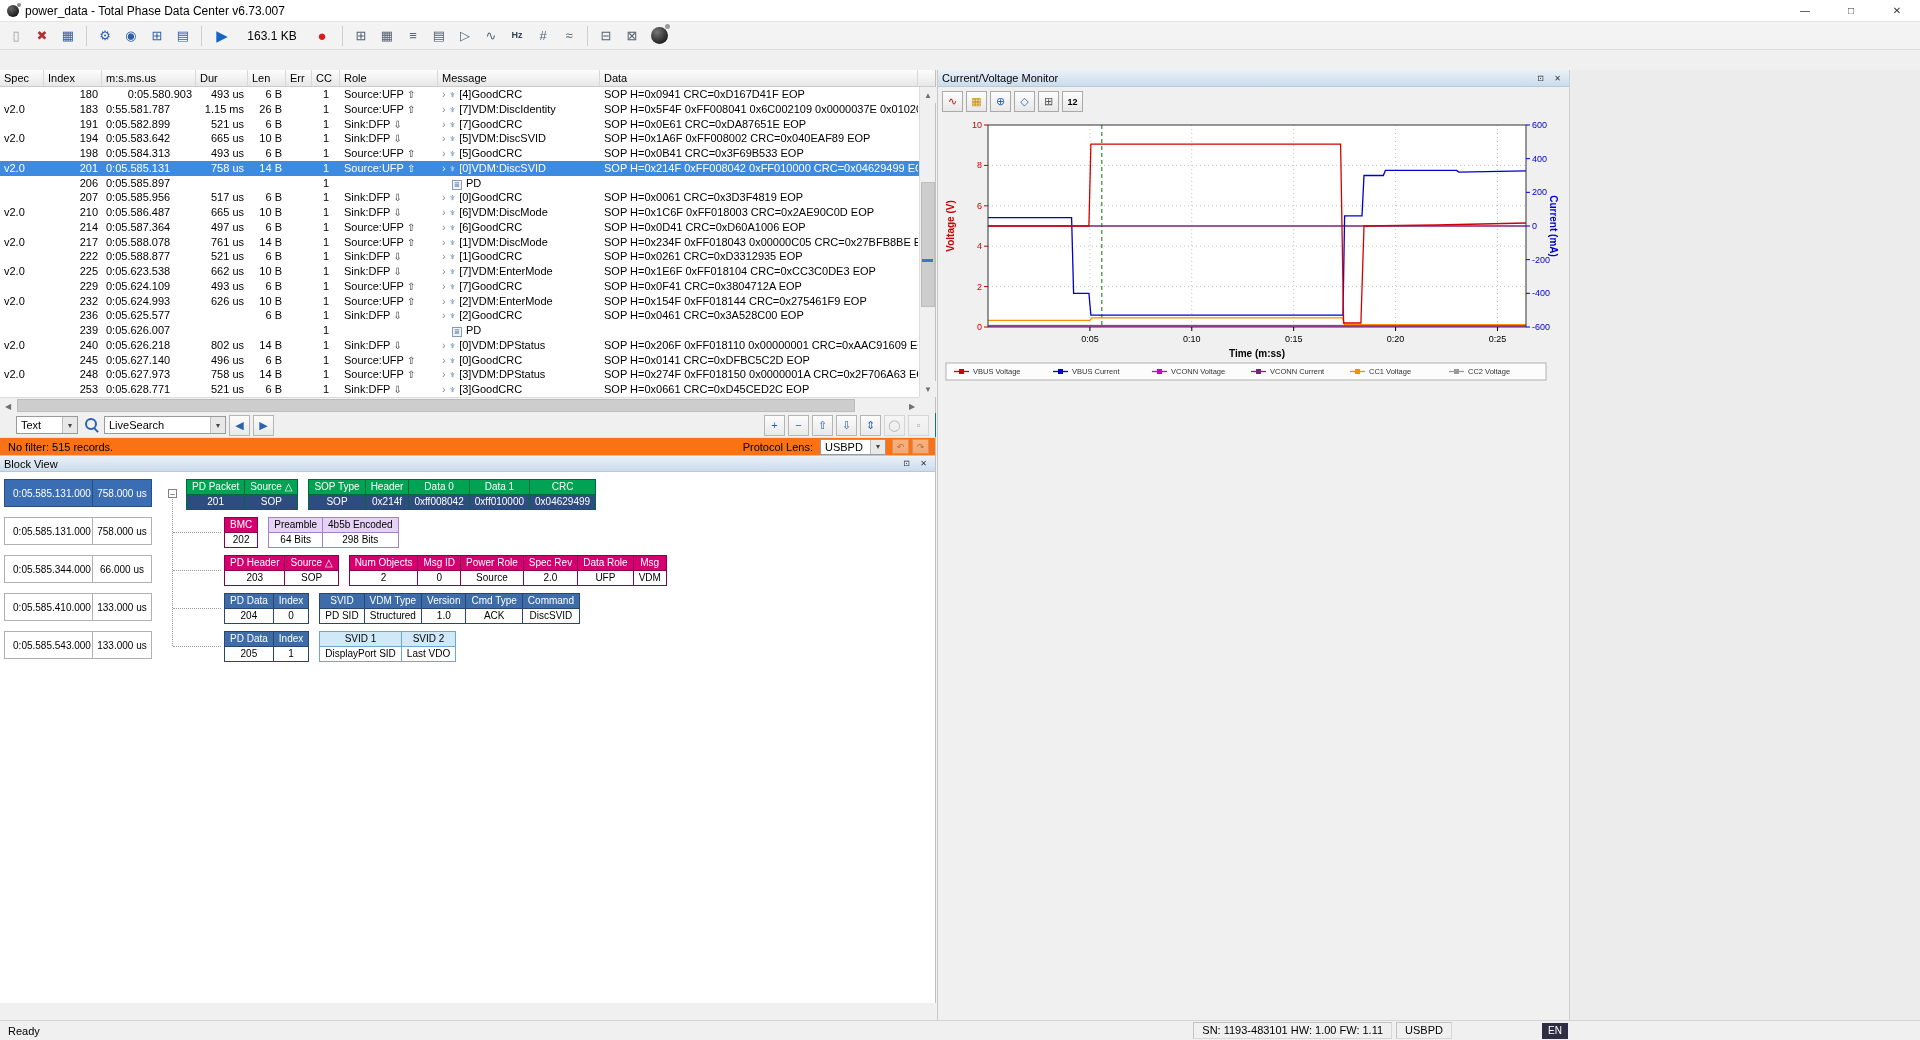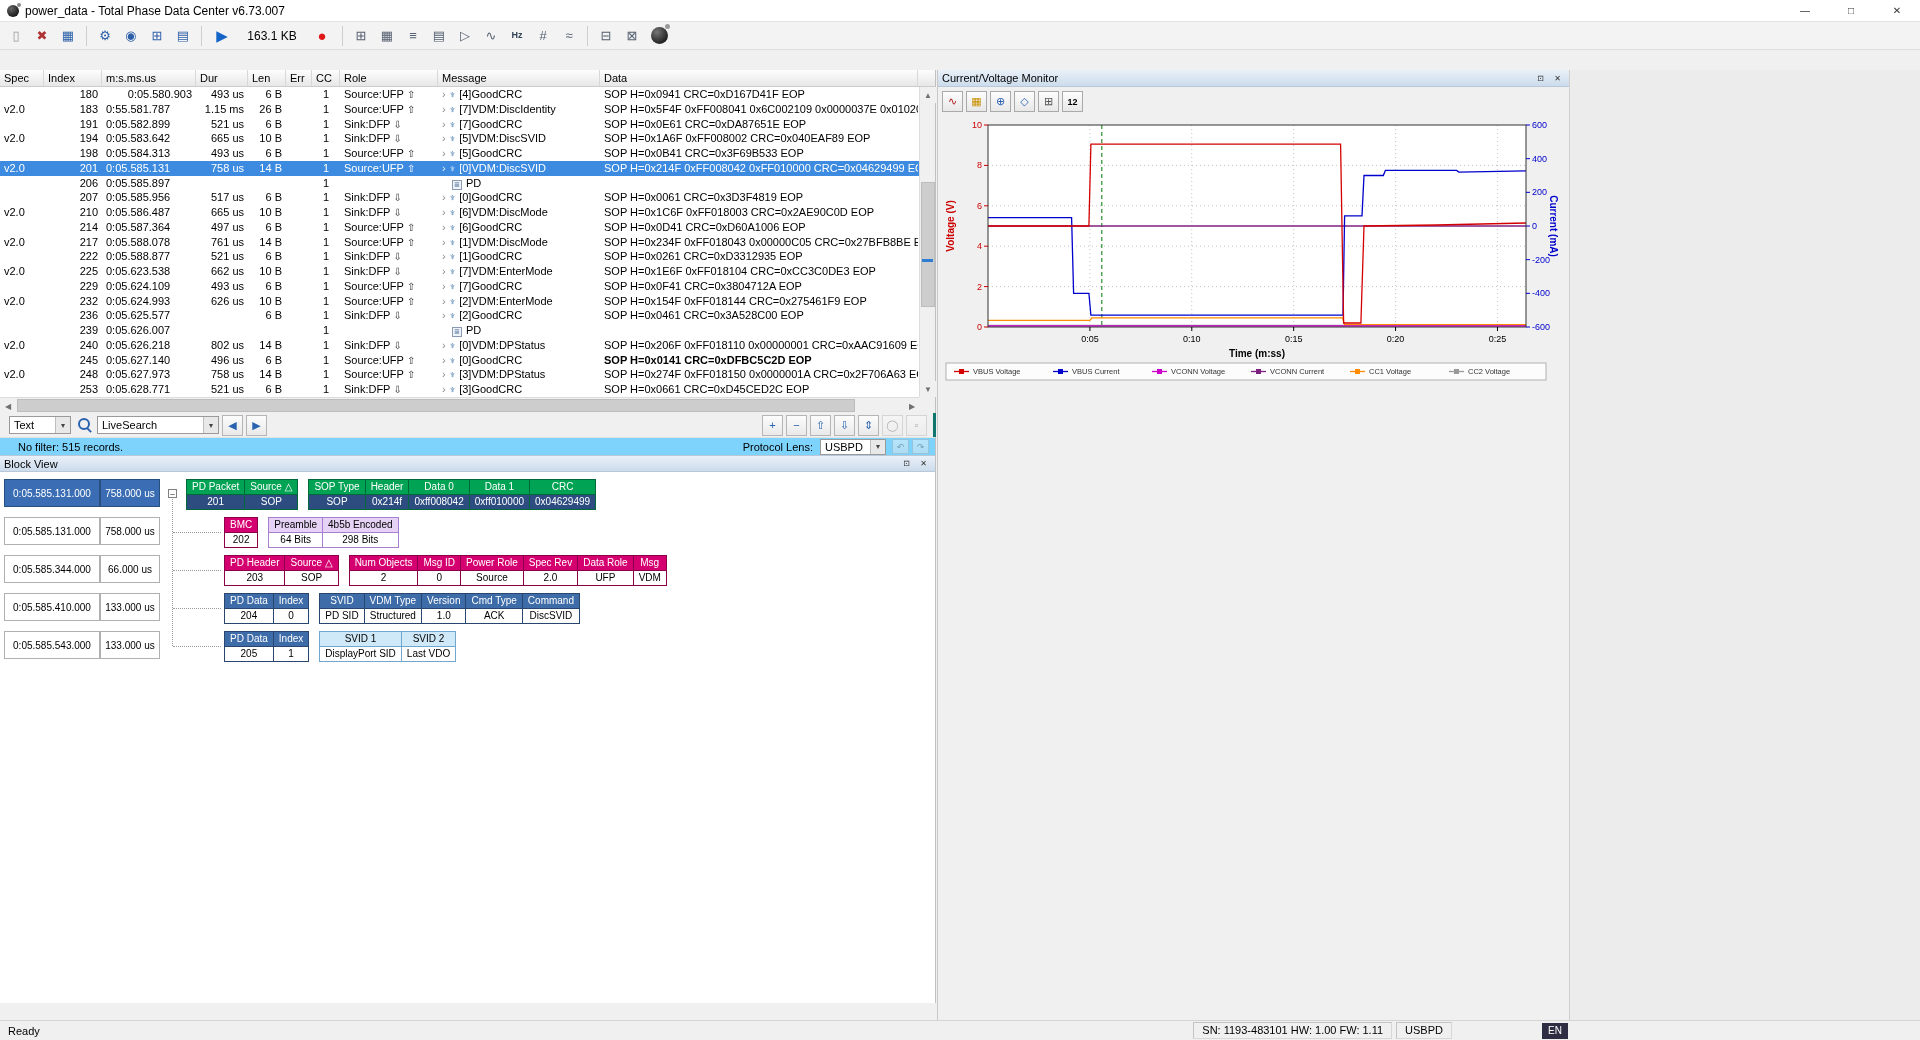--- a/index.html
+++ b/index.html
@@ -54,46 +54,46 @@
 
   
   .vscroll{position:absolute;right:0;top:17px;width:16px;height:310px;background:#f0f0f0;border-left:1px solid #dcdcdc;box-sizing:border-box;}
   .hscroll{position:absolute;left:0;bottom:0;height:16px;width:920px;background:#f0f0f0;border-top:1px solid #dcdcdc;box-sizing:border-box;}
   .sb-corner{position:absolute;right:0;bottom:0;width:16px;height:16px;background:#f0f0f0;}
   .sb-btn{position:absolute;width:16px;height:16px;display:flex;align-items:center;justify-content:center;font-size:8px;color:#707070;background:#f0f0f0;border:none;padding:0;}
   .sb-thumb{position:absolute;background:#cdcdcd;border:1px solid #bdbdbd;box-sizing:border-box;}
   .sb-mark{position:absolute;right:2px;width:11px;height:3px;background:#2d7dd2;}
 
   
-  .filterbar{width:936px;height:24px;background:#f0f0f0;display:flex;align-items:center;padding-left:9px;box-sizing:border-box;border-right:3px solid #0f766e;}
+  .filterbar{width:936px;height:24px;background:#f0f0f0;display:flex;align-items:center;padding-left:16px;box-sizing:border-box;border-right:1px solid #0f766e;}
   .combo{background:#fff;border:1px solid #9a9a9a;height:18px;display:inline-flex;align-items:center;box-sizing:border-box;font-size:11px;}
   .combo>span:first-child{padding:0 4px;}
   .combo-arrow{width:14px;height:100%;display:flex;align-items:center;justify-content:center;background:#e8e8e8;border-left:1px solid #bdbdbd;font-size:8px;color:#444;}
   .combo.w60{width:62px;justify-content:space-between;}
   .combo.wide{width:122px;justify-content:space-between;margin-left:2px;}
   .combo.small{width:66px;justify-content:space-between;margin:0 3px;height:16px;}
   .icon-mag{position:relative;width:8px;height:8px;border:2px solid #2a62b0;border-radius:50%;display:inline-block;margin:0 5px 2px 7px;}
   .icon-mag::after{content:"";position:absolute;right:-4px;bottom:-3px;width:6px;height:2px;background:#2a62b0;transform:rotate(45deg);}
   .sq-btn{width:21px;height:21px;border:1px solid #b5b5b5;background:linear-gradient(#fcfcfc,#e9e9e9);display:inline-flex;align-items:center;justify-content:center;font-size:11px;color:#2a62b0;margin-left:3px;padding:0;box-sizing:border-box;}
   .sq-btn.sm{width:17px;height:15px;font-size:9px;}
   .sq-btn.dis{opacity:.45;color:#666;}
   .fb-right{margin-left:auto;margin-right:6px;display:flex;align-items:center;}
-  .recordsbar{width:936px;height:18px;background:#7dd3fc;display:flex;align-items:center;padding:0 6px 0 18px;box-sizing:border-box;border-right:1px solid #c0c0c0;border-top:1px solid #e2e2e2;}
+  .recordsbar{width:936px;height:18px;background:#f97316;display:flex;align-items:center;padding:0 6px 0 8px;box-sizing:border-box;border-right:1px solid #c0c0c0;border-top:1px solid #e2e2e2;}
   .rb-right{margin-left:auto;display:flex;align-items:center;font-size:11px;}
 
   
   .bv-title{width:936px;height:17px;background:linear-gradient(#e9f0f8,#ccdcec);border-top:1px solid #b8c8d8;border-bottom:1px solid #b8c8d8;display:flex;align-items:center;padding:0 4px;box-sizing:border-box;border-right:1px solid #c0c0c0;}
   .pt-btn{width:15px;height:13px;margin-left:2px;display:inline-flex;align-items:center;justify-content:center;font-size:8px;color:#333;background:transparent;border:none;padding:0;}
   .bv-head{width:936px;height:17px;background:linear-gradient(#fdfdfd,#e7e7e7);display:flex;border-bottom:1px solid #cccccc;box-sizing:border-box;border-right:1px solid #c0c0c0;}
   .bv-hcell{box-sizing:border-box;border-right:1px solid #d8d8d8;padding:2px 4px;font-size:11px;}
   .bv-content{position:relative;width:936px;height:531px;background:#ffffff;border-right:1px solid #c0c0c0;box-sizing:border-box;padding-top:4px;overflow:hidden;}
   .bv-row{position:relative;height:38px;}
   .bv-ts,.bv-dur{position:absolute;top:3px;height:28px;line-height:28px;text-align:center;font-size:10px;background:#fff;border:1px solid #b0b0b0;box-sizing:border-box;}
   .bv-ts{left:4px;width:96px;}
-  .bv-dur{left:100px;width:60px;}
+  .bv-dur{left:92px;width:60px;}
   .bv-ts.sel,.bv-dur.sel{background:#3a6db3;border-color:#27507f;color:#fff;}
   .bv-rec{position:absolute;top:3px;display:flex;gap:10px;}
   .blk{display:flex;}
   .blk-col{display:flex;flex-direction:column;margin-left:-1px;}
   .blk-col:first-child{margin-left:0;}
   .blk-h,.blk-v{height:14px;line-height:14px;padding:0 5px;font-size:10px;text-align:center;border:1px solid #666;white-space:nowrap;box-sizing:content-box;}
   .blk-v{background:#fff;color:#000;border-top:none;}
   .blk-v.sel{background:#2d4d80;color:#fff;}
   .blk.green .blk-h{background:#00a253;color:#fff;border-color:#00683a;}
   .blk.green .blk-v{border-color:#00683a;}
@@ -447,21 +447,21 @@
             <div class="trow">
               <div class="td" style="width: 44px;"></div>
               <div class="td r" style="width: 58px;">245</div>
               <div class="td" style="width: 94px;">0:05.627.140</div>
               <div class="td r" style="width: 52px;">496 us</div>
               <div class="td r" style="width: 38px;">6 B</div>
               <div class="td" style="width: 26px;"></div>
               <div class="td c" style="width: 28px;">1</div>
               <div class="td" style="width: 98px;"><span>Source:UFP</span><span class="role-arrow">⇧</span></div>
               <div class="td" style="width: 162px;"><span class="chev">›</span><span class="usb-ic">♆</span><span>[0]GoodCRC</span></div>
-              <div class="td" style="width: 318px; font-weight: bold;">SOP H=0x0141 CRC=0xDFBC5C2D EOP</div>
+              <div class="td" style="width: 318px;">SOP H=0x0141 CRC=0xDFBC5C2D EOP</div>
             </div>
             <div class="trow">
               <div class="td" style="width: 44px;">v2.0</div>
               <div class="td r" style="width: 58px;">248</div>
               <div class="td" style="width: 94px;">0:05.627.973</div>
               <div class="td r" style="width: 52px;">758 us</div>
               <div class="td r" style="width: 38px;">14 B</div>
               <div class="td" style="width: 26px;"></div>
               <div class="td c" style="width: 28px;">1</div>
               <div class="td" style="width: 98px;"><span>Source:UFP</span><span class="role-arrow">⇧</span></div>

